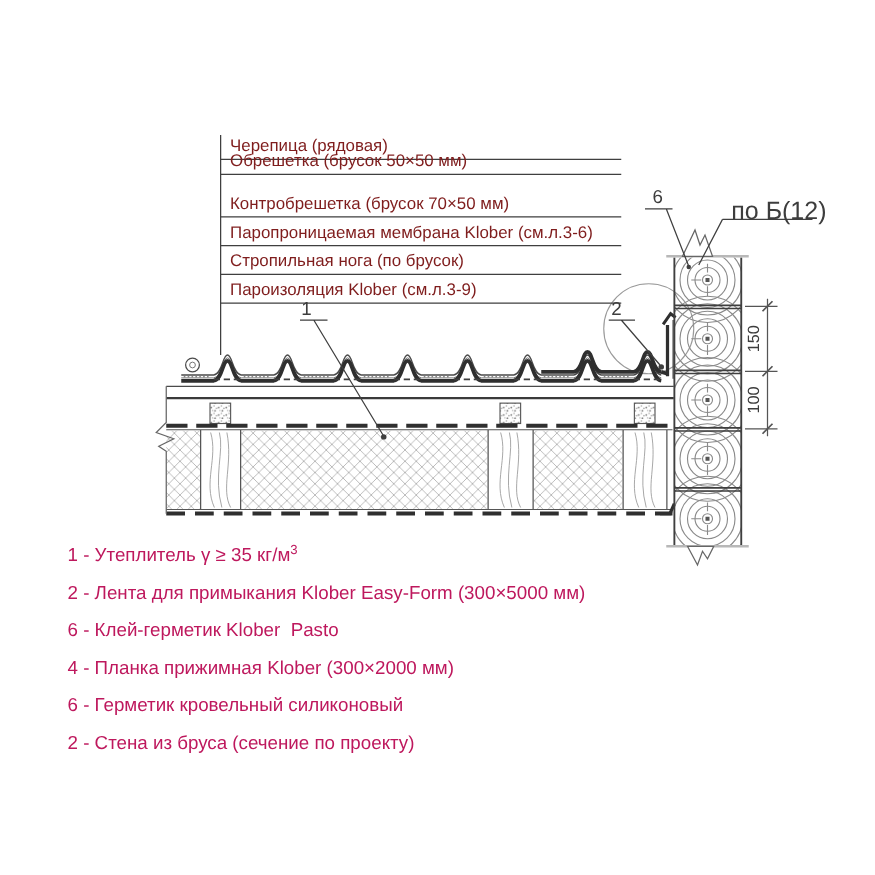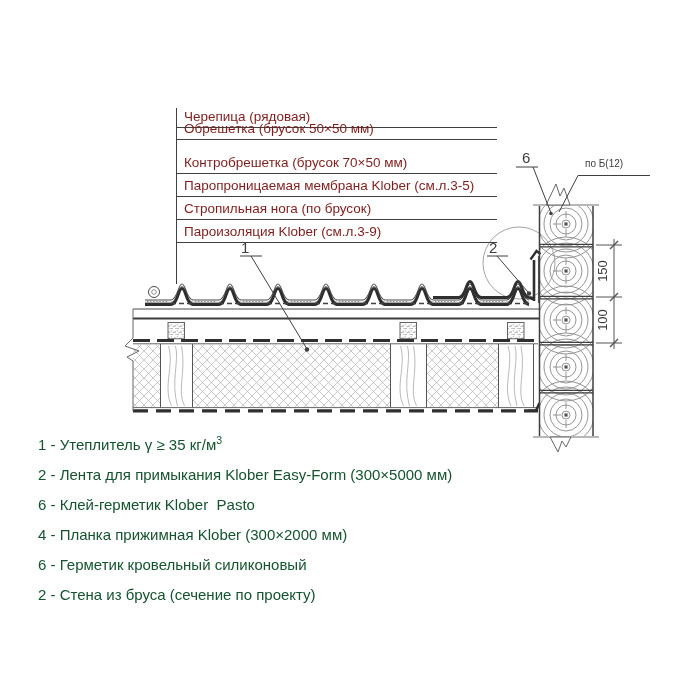--- a/index.html
+++ b/index.html
@@ -10,29 +10,29 @@
   }
   
   .layer-label{
     position:absolute;left:176px;width:313px;height:21px;
     border-bottom:1px solid #3f3f3f;
     font-size:13.5px;line-height:21px;padding-left:8px;
     white-space:nowrap;color:#7f1d1d;margin-top:20px;
   }
   
   .callout-num{position:absolute;font-size:15px;color:#3d3d3d;}
-  .section-ref{position:absolute;font-size:10px;color:#3d3d3d;white-space:nowrap;}
+  .section-ref{position:absolute;font-size:20px;color:#3d3d3d;white-space:nowrap;}
   
   .dim-text{
     position:absolute;width:40px;height:16px;text-align:center;
     font-size:13px;color:#3d3d3d;transform:rotate(-90deg);
   }
   
   .legend-item{
-    position:absolute;left:38px;font-size:15px;color:#14532d;white-space:pre;
+    position:absolute;left:54px;font-size:15px;color:#be185d;white-space:pre;
   }
   .legend-item sup{font-size:10.5px;vertical-align:super;line-height:0;}
   svg{position:absolute;left:0;top:0;}
 </style>
 </head>
 <body>
 
 <svg width="700" height="700" viewBox="0 0 700 700">
   <defs>
     <pattern id="hatch" width="9" height="9" patternUnits="userSpaceOnUse">
@@ -176,21 +176,21 @@
     <circle cx="307" cy="349.5" r="2.2"></circle>
     <circle cx="529" cy="293.5" r="2.2"></circle>
     <circle cx="551" cy="213.5" r="1.8"></circle>
   </g>
 </svg>
 
 <div>
   <div class="layer-label" style="top:86px">Черепица (рядовая)</div>
   <div class="layer-label" style="top:98px">Обрешетка (брусок 50×50 мм)</div>
   <div class="layer-label" style="top:132px">Контробрешетка (брусок 70×50 мм)</div>
-  <div class="layer-label" style="top:155px">Паропроницаемая мембрана Klober (см.л.3-5)</div>
+  <div class="layer-label" style="top:155px">Паропроницаемая мембрана Klober (см.л.3-6)</div>
   <div class="layer-label" style="top:178px">Стропильная нога (по брусок)</div>
   <div class="layer-label" style="top:201px">Пароизоляция Klober (см.л.3-9)</div>
 </div>
 
 <div class="callout-num" style="left:241px;top:239px">1</div>
 <div class="callout-num" style="left:489px;top:239px">2</div>
 <div class="callout-num" style="left:522px;top:149px">6</div>
 <div class="section-ref" style="left:585px;top:158px">по Б(12)</div>
 
 <div class="dim-text" style="left:583px;top:263px">150</div>

